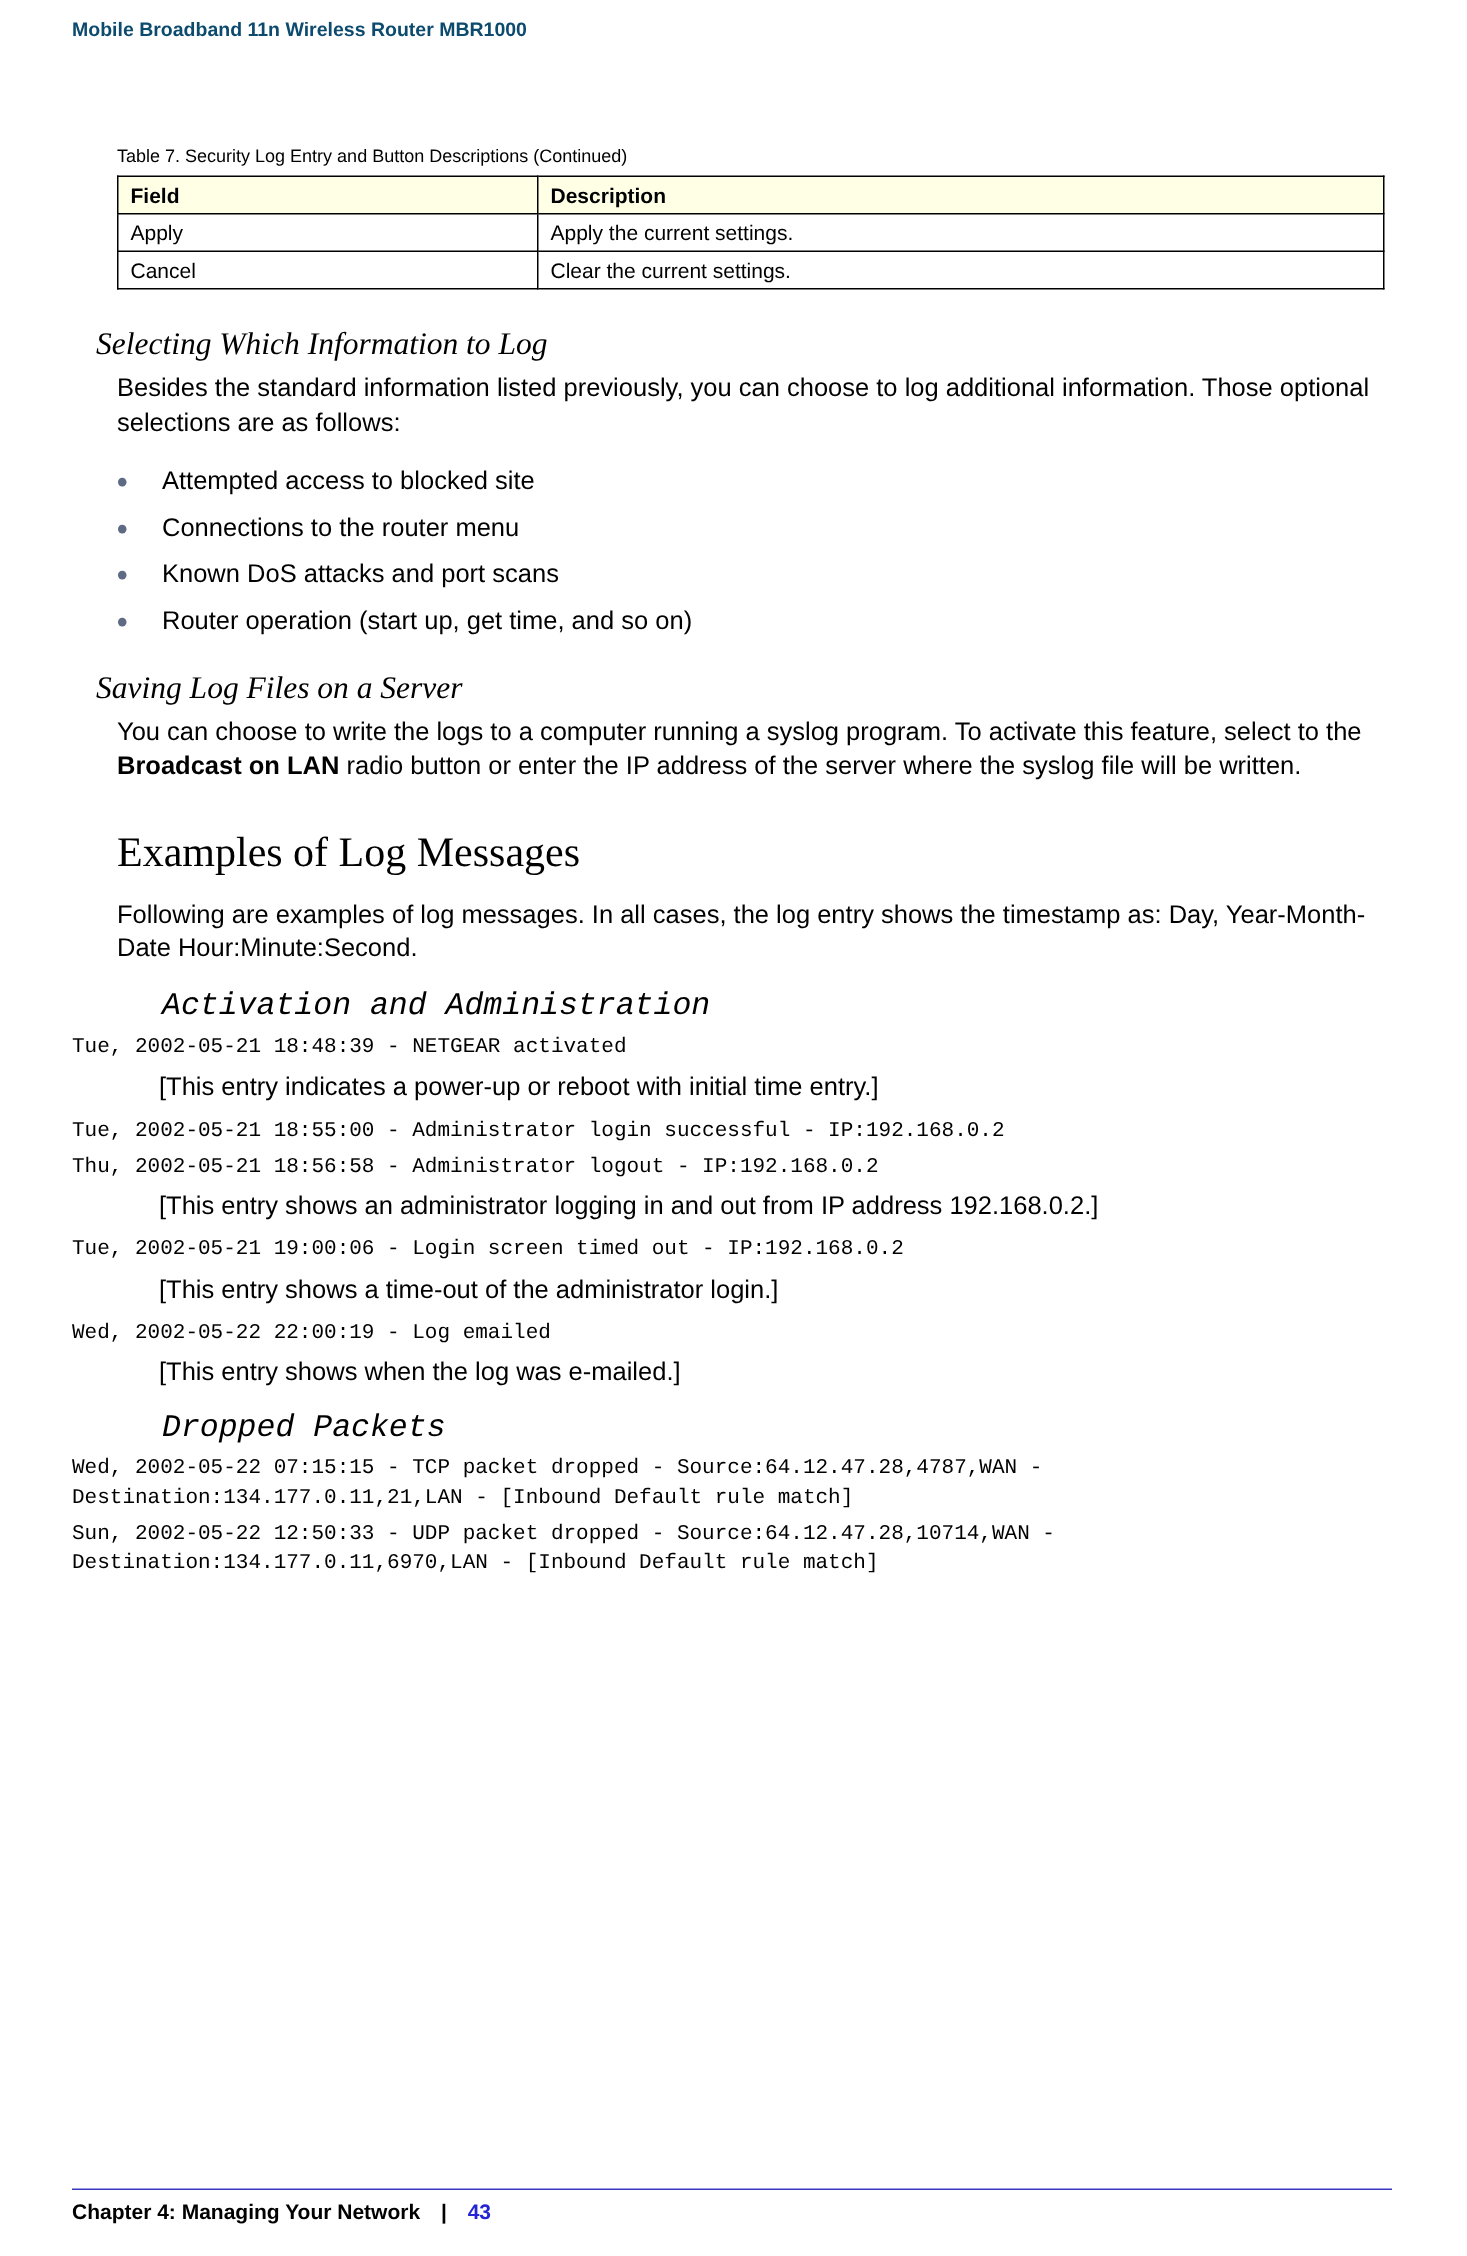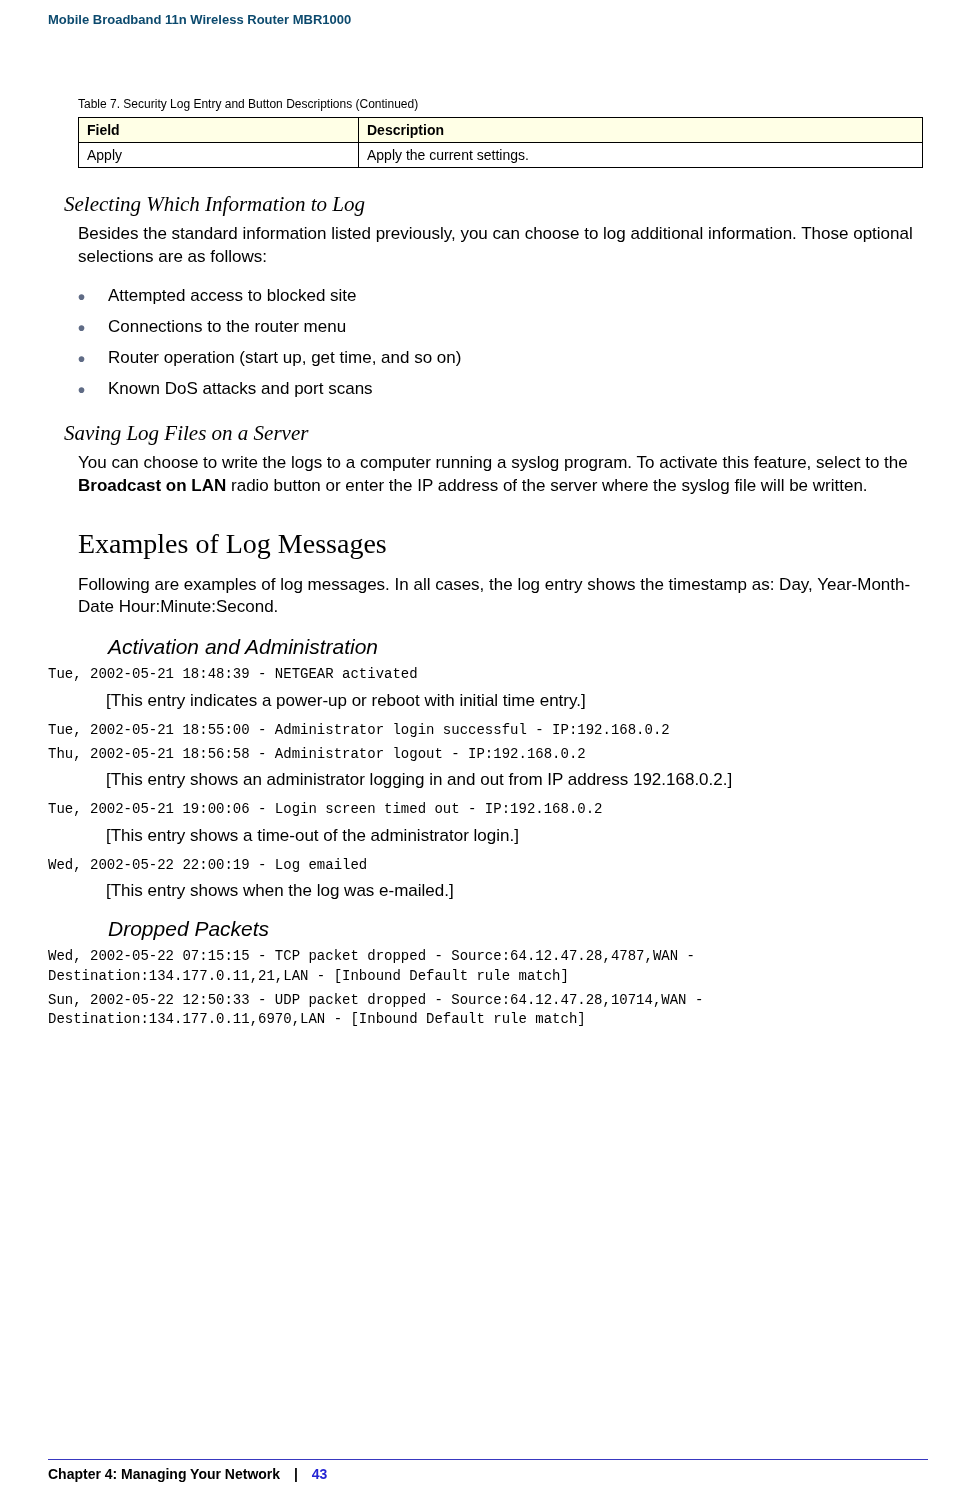--- a/index.html
+++ b/index.html
@@ -51,21 +51,21 @@
     color: #000;
   }
   .h2 {
     font-family: Georgia, 'Times New Roman', serif;
     font-size: 28px;
     font-weight: normal;
     margin: 30px 0 14px 30px;
     color: #000;
   }
   .h3-italic-ind {
-    font-family: Liberation Sans, sans-serif;
+    font-family: Liberation Mono, monospace;
     font-style: italic;
     font-size: 21px;
     font-weight: normal;
     margin: 16px 0 6px 60px;
     color: #000;
   }
   .body {
     font-size: 17px;
     line-height: 1.35;
     margin: 0 0 12px 30px;
@@ -126,30 +126,34 @@
     <tr>
       <th>Field</th>
       <th>Description</th>
     </tr>
   </thead>
   <tbody>
     <tr>
       <td>Apply</td>
       <td>Apply the current settings.</td>
     </tr>
+    <tr>
+      <td>Cancel</td>
+      <td>Clear the current settings.</td>
+    </tr>
   </tbody>
 </table>
 
 <div class="h3-italic">Selecting Which Information to Log</div>
 <div class="body">Besides the standard information listed previously, you can choose to log additional information. Those optional selections are as follows:</div>
 <ul class="bullets">
   <li>Attempted access to blocked site</li>
   <li>Connections to the router menu</li>
+  <li>Known DoS attacks and port scans</li>
   <li>Router operation (start up, get time, and so on)</li>
-  <li>Known DoS attacks and port scans</li>
 </ul>
 
 <div class="h3-italic">Saving Log Files on a Server</div>
 <div class="body">
   <span>You can choose to write the logs to a computer running a syslog program. To activate this feature, select to the </span><b>Broadcast on LAN</b><span> radio button or enter the IP address of the server where the syslog file will be written.</span>
 </div>
 
 <div class="h2">Examples of Log Messages</div>
 <div class="body">Following are examples of log messages. In all cases, the log entry shows the timestamp as: Day, Year-Month-Date  Hour:Minute:Second.</div>
 

